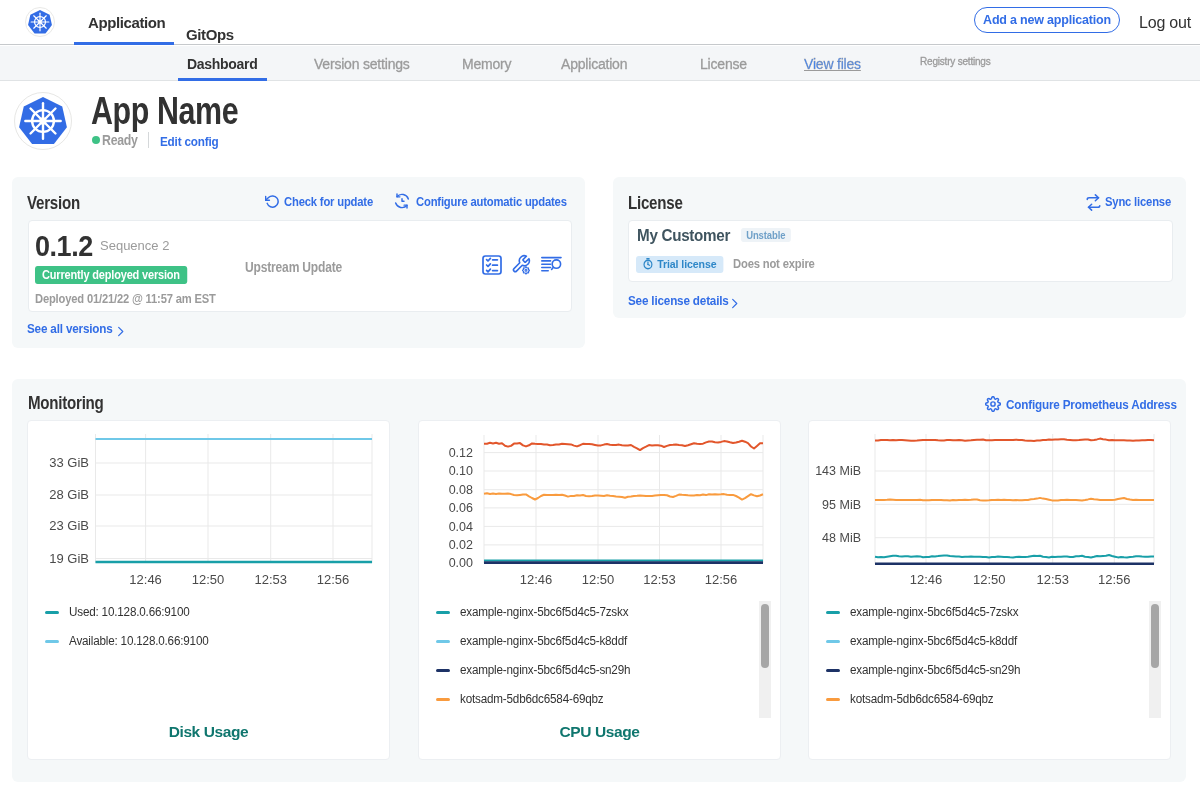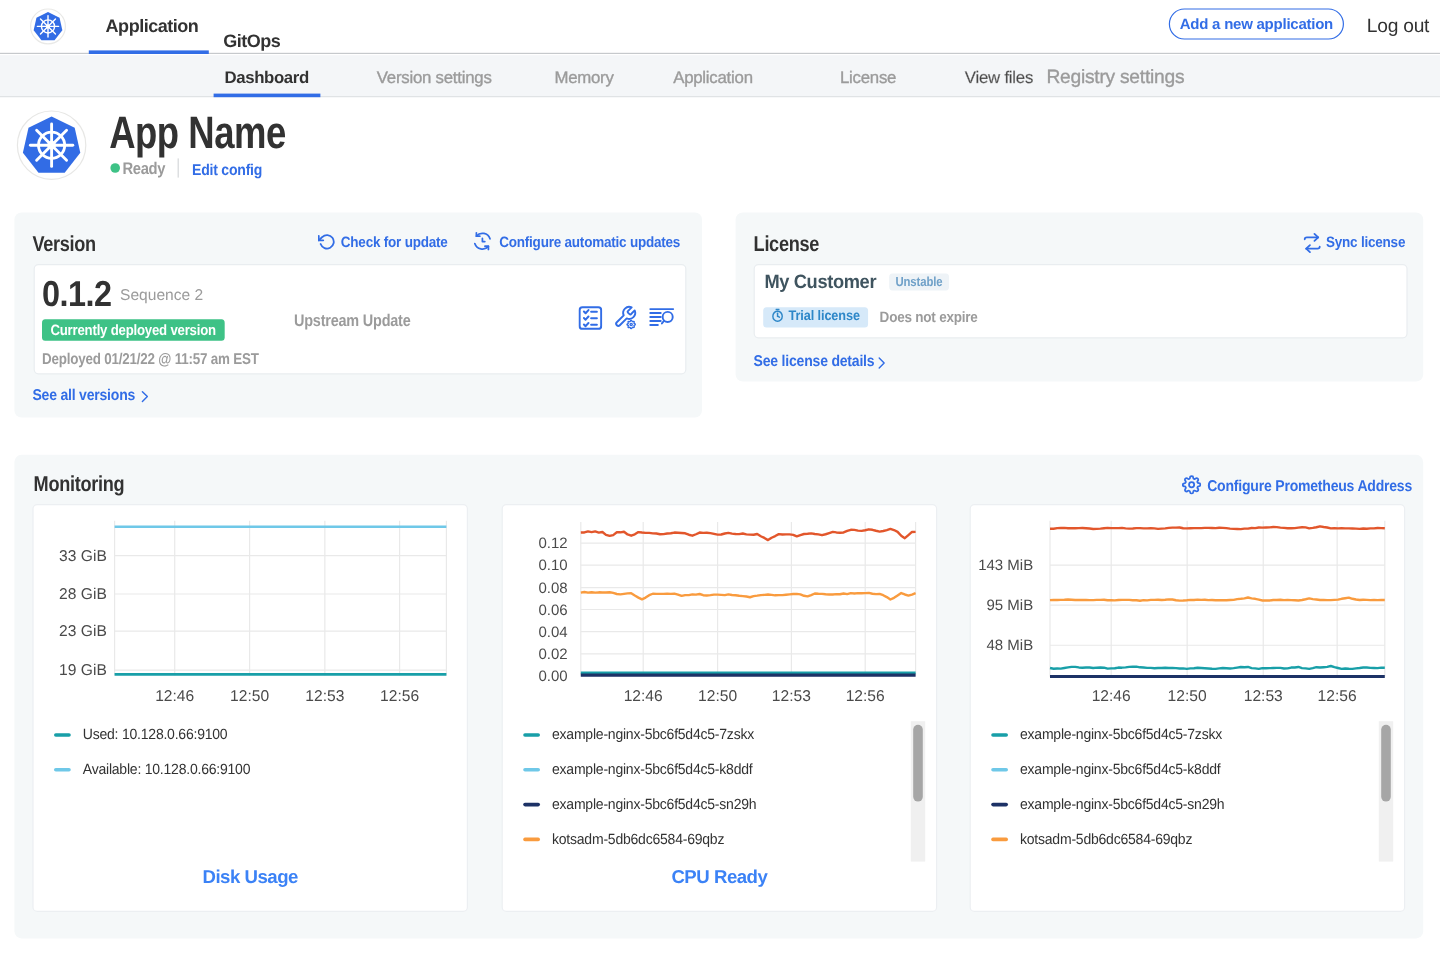--- a/index.html
+++ b/index.html
@@ -2,21 +2,21 @@
 <html><head><meta charset="utf-8"><style>
 * { margin:0; padding:0; box-sizing:border-box; }
 body { width:1200px; height:796px; background:#fff; font-family:"Liberation Sans",sans-serif; position:relative; overflow:hidden; }
 .abs { position:absolute; }
 .lgtxt { font-size:12.3px; color:#323232; letter-spacing:-0.2px; white-space:nowrap; transform:scaleX(0.95); transform-origin:0 50%; }
 .bluelink { color:#326de6; font-weight:bold; font-size:12.5px; letter-spacing:-0.2px; white-space:nowrap; transform:scaleX(0.9); transform-origin:0 50%; }
 .cardhead { font-size:18px; font-weight:bold; color:#323232; letter-spacing:-0.3px; white-space:nowrap; transform:scaleX(0.84); transform-origin:0 50%; }
 .card { position:absolute; background:#f5f8f9; border-radius:6px; }
 .innercard { position:absolute; background:#fff; border-radius:4px; border:1px solid #e9edf0; }
 .chartcard { position:absolute; width:363px; height:340px; background:#fff; border-radius:4px; border:1px solid #eceff2; top:420px; }
-.ctitle { position:absolute; width:100%; top:302px; text-align:center; font-size:15.5px; font-weight:bold; color:#3b82f6; letter-spacing:-0.4px; }
+.ctitle { position:absolute; width:100%; top:302px; text-align:center; font-size:15.5px; font-weight:bold; color:#0f766e; letter-spacing:-0.4px; }
 </style></head>
 <body>
 
 <div class="abs" style="left:0;top:0;width:1200px;height:45px;background:#fff;border-bottom:1px solid #c6c9cc;"></div>
 <div class="abs" style="left:25px;top:7px;width:30px;height:30px;border-radius:50%;border:1px solid #e9e9e7;background:#fff;display:flex;align-items:center;justify-content:center;">
     <svg width="26" height="26" viewBox="0 0 100 100">
 <polygon points="50,4 87,22 96,62 71,94 29,94 4,62 13,22" fill="#326ce5"></polygon>
 <g stroke="#fff" stroke-width="4.6" fill="none" stroke-linecap="round">
 <circle cx="50" cy="50" r="21"></circle>
 <line x1="50" y1="50" x2="50" y2="16"></line>
@@ -37,22 +37,22 @@
 <div class="abs" style="left:974px;top:7px;width:146px;height:26px;border:1px solid #326de6;border-radius:14px;background:#fff;text-align:center;line-height:24px;font-size:12.5px;font-weight:bold;color:#326de6;letter-spacing:-0.2px;">Add a new application</div>
 <div class="abs" style="left:1139px;top:14px;font-size:16px;color:#323232;letter-spacing:-0.2px;">Log out</div>
 
 <div class="abs" style="left:0;top:46px;width:1200px;height:35px;background:#f4f6f8;border-bottom:1px solid #e0e3e5;"></div>
 <div class="abs" style="left:187px;top:56px;font-size:14px;font-weight:bold;color:#323232;letter-spacing:-0.3px;">Dashboard</div>
 <div class="abs" style="left:178px;top:78px;width:89px;height:3px;background:#326de6;"></div>
 <div class="abs" style="left:314px;top:56px;font-size:14px;color:#9b9b9b;letter-spacing:-0.2px;-webkit-text-stroke:0.3px #9b9b9b;">Version settings</div>
 <div class="abs" style="left:462px;top:56px;font-size:14px;color:#9b9b9b;letter-spacing:-0.2px;-webkit-text-stroke:0.3px #9b9b9b;">Memory</div>
 <div class="abs" style="left:561px;top:56px;font-size:14px;color:#9b9b9b;letter-spacing:-0.2px;-webkit-text-stroke:0.3px #9b9b9b;">Application</div>
 <div class="abs" style="left:700px;top:56px;font-size:14px;color:#9b9b9b;letter-spacing:-0.2px;-webkit-text-stroke:0.3px #9b9b9b;">License</div>
-<div class="abs" style="left:804px;top:56px;font-size:14px;color:#404040;letter-spacing:-0.2px;-webkit-text-stroke:0.3px #9b9b9b;">View files</div>
-<div class="abs" style="left:872px;top:56px;font-size:16px;color:#9b9b9b;letter-spacing:-0.2px;-webkit-text-stroke:0.3px #9b9b9b;">Registry settings</div>
+<div class="abs" style="left:804px;top:56px;font-size:14px;color:#3b82f6;letter-spacing:-0.2px;text-decoration:underline;-webkit-text-stroke:0.3px #9b9b9b;">View files</div>
+<div class="abs" style="left:920px;top:56px;font-size:10px;color:#9b9b9b;letter-spacing:-0.2px;-webkit-text-stroke:0.3px #9b9b9b;">Registry settings</div>
 
 <div class="abs" style="left:14px;top:92px;width:58px;height:58px;border-radius:50%;border:1px solid #e7e7e5;background:#fff;display:flex;align-items:center;justify-content:center;">
     <svg width="52" height="52" viewBox="0 0 100 100">
 <polygon points="50,4 87,22 96,62 71,94 29,94 4,62 13,22" fill="#326ce5"></polygon>
 <g stroke="#fff" stroke-width="4.6" fill="none" stroke-linecap="round">
 <circle cx="50" cy="50" r="21"></circle>
 <line x1="50" y1="50" x2="50" y2="16"></line>
 <line x1="50" y1="50" x2="74" y2="26"></line>
 <line x1="50" y1="50" x2="84" y2="50"></line>
 <line x1="50" y1="50" x2="74" y2="74"></line>
@@ -216,21 +216,21 @@
 <div class="abs" style="left:17px;top:189.5px;width:14px;height:3px;border-radius:2px;background:#189fa8"></div>
     <div class="abs lgtxt" style="left:41px;top:184px">example-nginx-5bc6f5d4c5-7zskx</div>
     <div class="abs" style="left:17px;top:218.5px;width:14px;height:3px;border-radius:2px;background:#6fc8e8"></div>
     <div class="abs lgtxt" style="left:41px;top:213px">example-nginx-5bc6f5d4c5-k8ddf</div>
     <div class="abs" style="left:17px;top:247.5px;width:14px;height:3px;border-radius:2px;background:#1d3266"></div>
     <div class="abs lgtxt" style="left:41px;top:242px">example-nginx-5bc6f5d4c5-sn29h</div>
     <div class="abs" style="left:17px;top:276.5px;width:14px;height:3px;border-radius:2px;background:#f99b3e"></div>
     <div class="abs lgtxt" style="left:41px;top:271px">kotsadm-5db6dc6584-69qbz</div>
     <div class="abs" style="left:340px;top:180px;width:12px;height:117px;background:#f0f0f0;border-radius:0px"></div>
     <div class="abs" style="left:342px;top:183px;width:8px;height:64px;background:#a6a6a6;border-radius:4px"></div>
-<div class="ctitle">CPU Ready</div>
+<div class="ctitle">CPU Usage</div>
 </div>
 <div class="chartcard" style="left:808px;">
 <svg class="abs" style="left:0;top:0" width="363" height="172" viewBox="0 0 363 172">
       <line x1="66" y1="13" x2="66" y2="143" stroke="#e9e9e9" stroke-width="1"></line>
       <line x1="117" y1="13" x2="117" y2="143" stroke="#e9e9e9" stroke-width="1"></line>
       <line x1="180.3" y1="13" x2="180.3" y2="143" stroke="#e9e9e9" stroke-width="1"></line>
       <line x1="243.7" y1="13" x2="243.7" y2="143" stroke="#e9e9e9" stroke-width="1"></line>
       <line x1="305.3" y1="13" x2="305.3" y2="143" stroke="#e9e9e9" stroke-width="1"></line>
       <line x1="345" y1="13" x2="345" y2="143" stroke="#e9e9e9" stroke-width="1"></line>
       <line x1="66" y1="50" x2="345" y2="50" stroke="#e9e9e9" stroke-width="1"></line>

